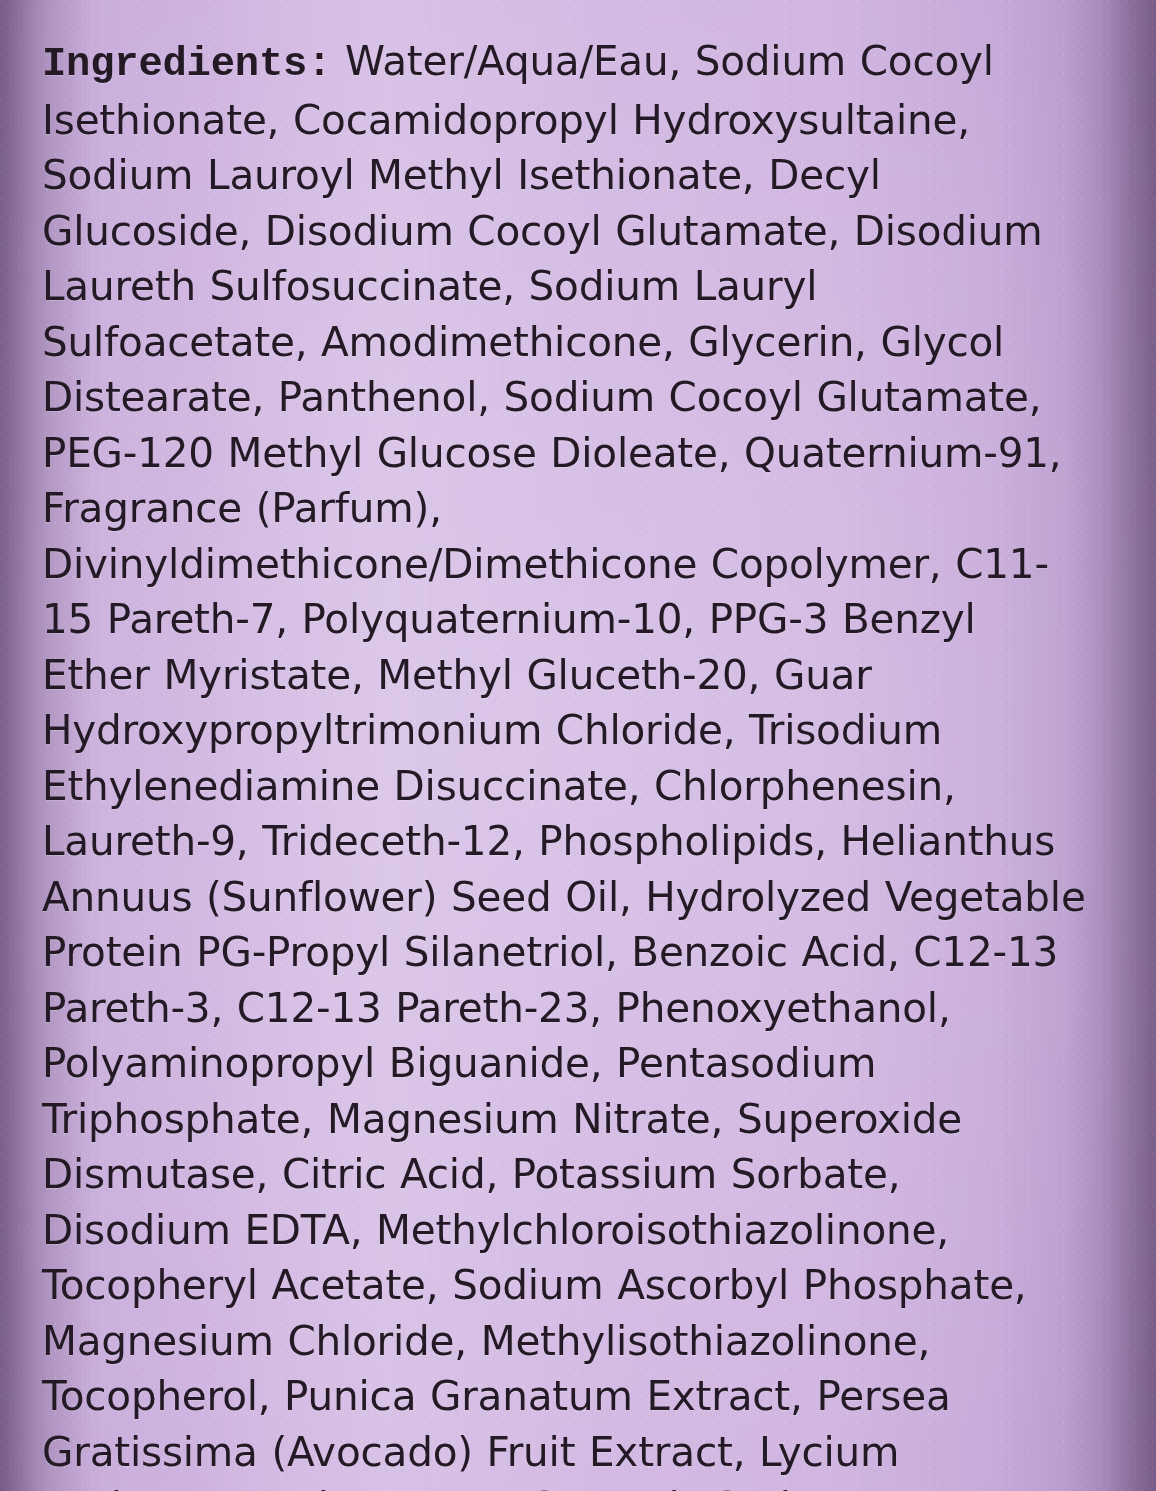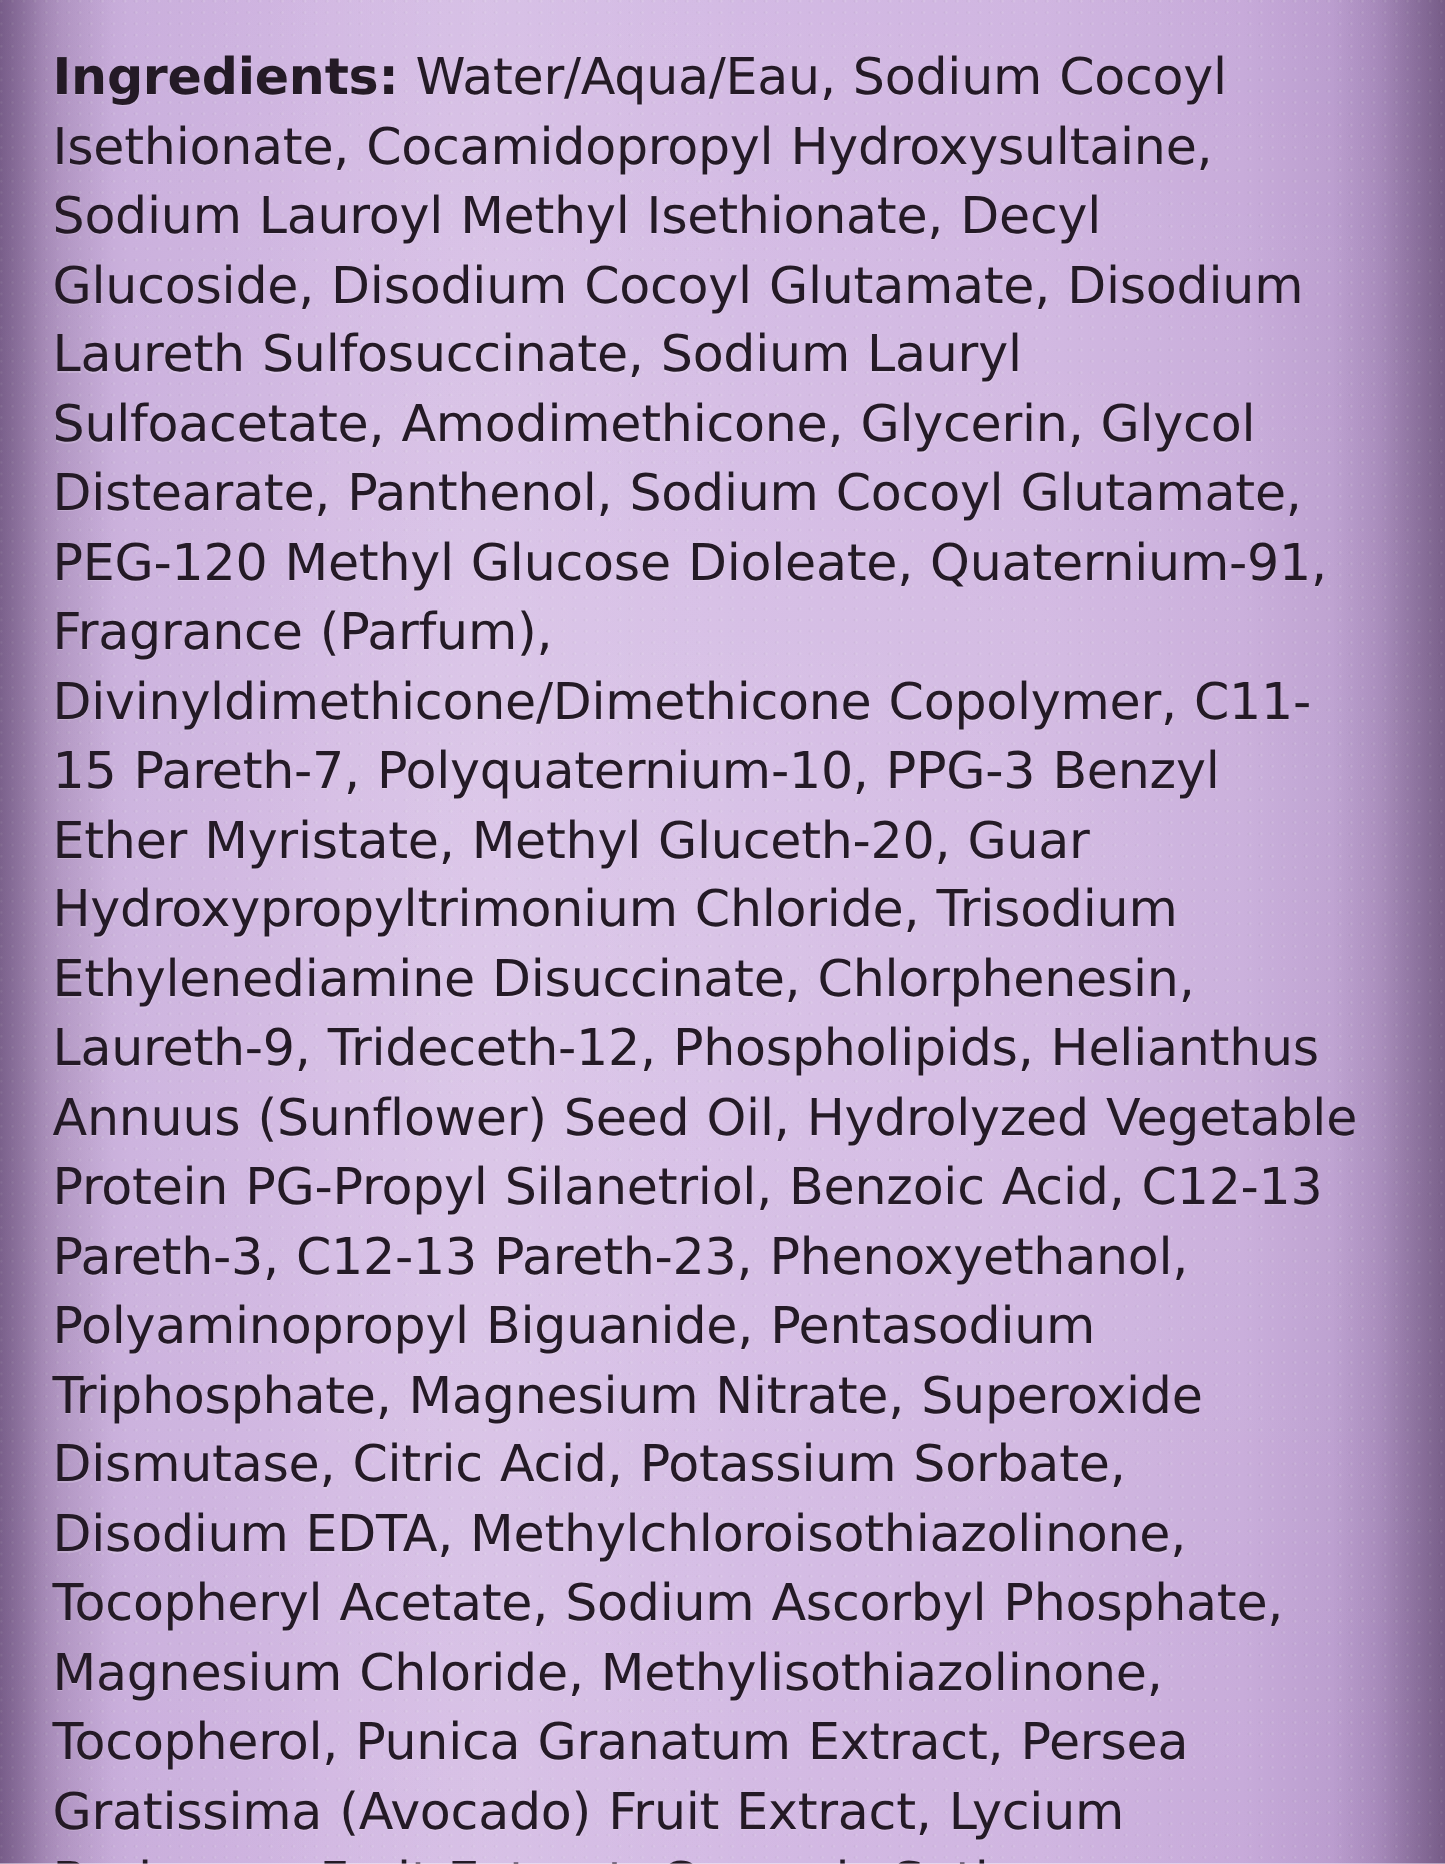--- a/index.html
+++ b/index.html
@@ -83,20 +83,21 @@
     line-height: 55.5px;
     letter-spacing: -0.2px;
     word-spacing: 1px;
     text-align: left;
     text-rendering: optimizeLegibility;
     text-shadow: 0 1px 0 rgba(255,255,255,0.18);
     font-weight: 400;
   }
   .ingredients-text .heading {
     font-weight: 700;
+    font-family: Liberation Mono, monospace;
   }
 </style>
 </head>
 <body>
 
 <div class="label-panel">
   <div class="texture"></div>
   <div class="sheen"></div>
   <div class="shade-left"></div>
   <div class="shade-right"></div>

